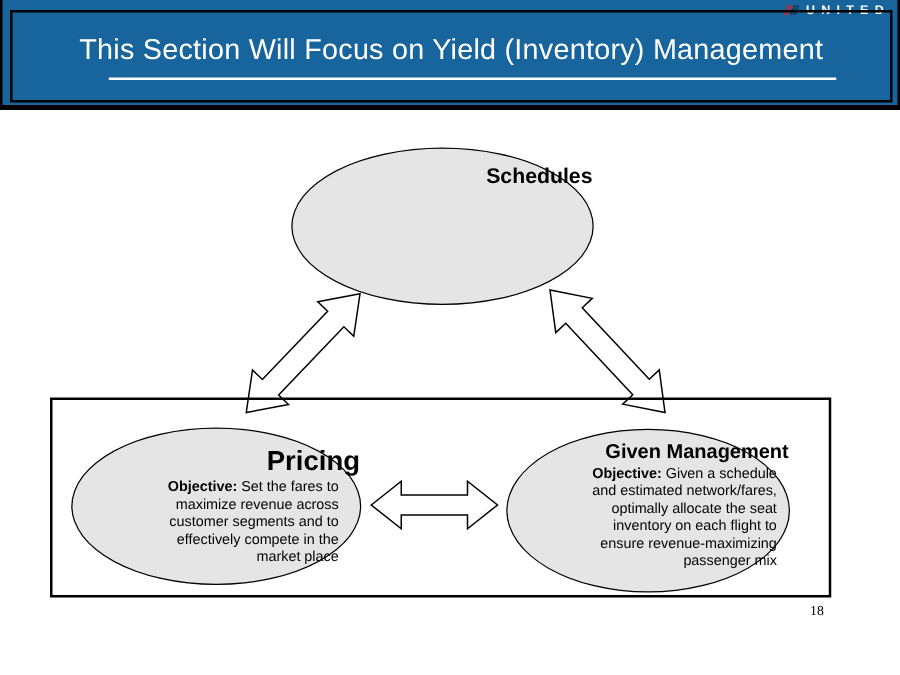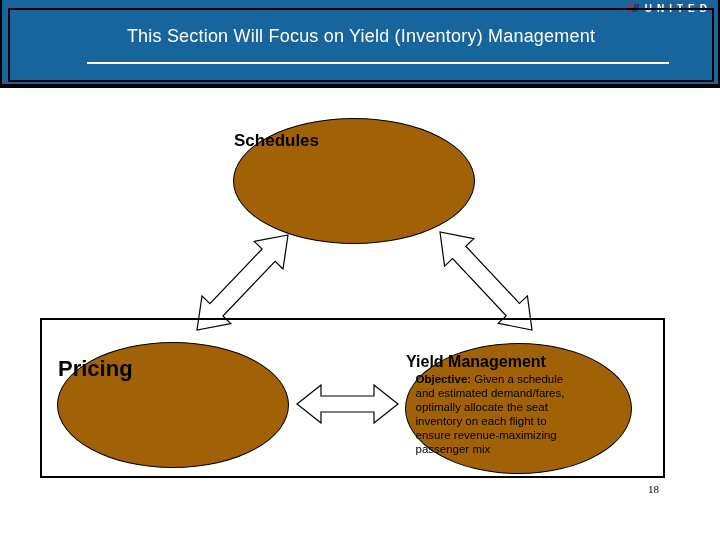--- a/index.html
+++ b/index.html
@@ -13,21 +13,21 @@
     position:absolute; left:0; top:0; width:720px; height:88px;
     background:#17659C; box-sizing:border-box;
     border-left:2px solid #000; border-right:2px solid #000; border-bottom:4px solid #000;
   }
   .title-box {
     position:absolute; left:6px; top:8px; width:706px; height:74px;
     border:2px solid #000; box-sizing:border-box;
   }
   .slide-title {
     position:absolute; left:0; top:16px; width:100%;
-    text-align:center; color:#ffffff; font-size:18px; font-weight:400;
+    text-align:center; color:#ffffff; font-size:23px; font-weight:400;
     letter-spacing:0.2px; white-space:nowrap;
   }
   .title-underline {
     position:absolute; left:77px; top:52px; width:582px; height:2px; background:#ffffff;
   }
   .logo {
     position:absolute; right:6px; top:2px; display:flex; align-items:center; gap:4px;justify-content:flex-end;
   }
   .brand {
     color:#ffffff; font-size:10px; font-weight:bold; letter-spacing:5px;
@@ -36,21 +36,21 @@
   .tulip { display:block; }
   
   .arrows { position:absolute; left:0; top:0; z-index:1; }
   .arrows polygon { fill:#ffffff; stroke:#000000; stroke-width:1.2; }
   .big-rect {
     position:absolute; left:40px; top:318px; width:625px; height:160px;
     border:2px solid #000; box-sizing:border-box; background:transparent; z-index:2;
   }
   .ellipse {
     position:absolute; border:1.5px solid #000; border-radius:50%;
-    background:#a16207; box-sizing:border-box; text-align:left; z-index:3;
+    background:#e5e5e5; box-sizing:border-box; text-align:right; z-index:3;
   }
   .node-schedules { left:233px; top:118px; width:242px; height:126px; padding-top:12px; }
   .node-pricing   { left:57px;  top:342px; width:232px; height:126px; padding-top:13px; }
   .node-yield     { left:405px; top:343px; width:227px; height:131px; padding-top:9px; }
   .node-title { font-weight:bold; color:#000; margin-bottom:1px; }
   .node-schedules .node-title { font-size:17px; }
   .node-pricing   .node-title { font-size:22px; }
   .node-yield     .node-title { font-size:16px; }
   .node-body {
     margin:0 auto; font-size:11.5px; line-height:14px; color:#000;
@@ -93,26 +93,31 @@
   </svg>
 
   <div class="big-rect"></div>
 
   <div class="ellipse node-schedules">
     <div class="node-title">Schedules</div>
   </div>
 
   <div class="ellipse node-pricing">
     <div class="node-title">Pricing</div>
+    <div class="node-body"><b class="obj">Objective:</b> <span class="lines">Set the fares to
+maximize revenue across
+customer segments and to
+effectively compete in the
+market place</span></div>
   </div>
 
   <div class="ellipse node-yield">
-    <div class="node-title">Yield Management</div>
+    <div class="node-title">Given Management</div>
     <div class="node-body"><b class="obj">Objective:</b> <span class="lines">Given a schedule
-and estimated demand/fares,
+and estimated network/fares,
 optimally allocate the seat
 inventory on each flight to
 ensure revenue-maximizing
 passenger mix</span></div>
   </div>
 
   <div class="page-number">18</div>
 
 </div>
 

